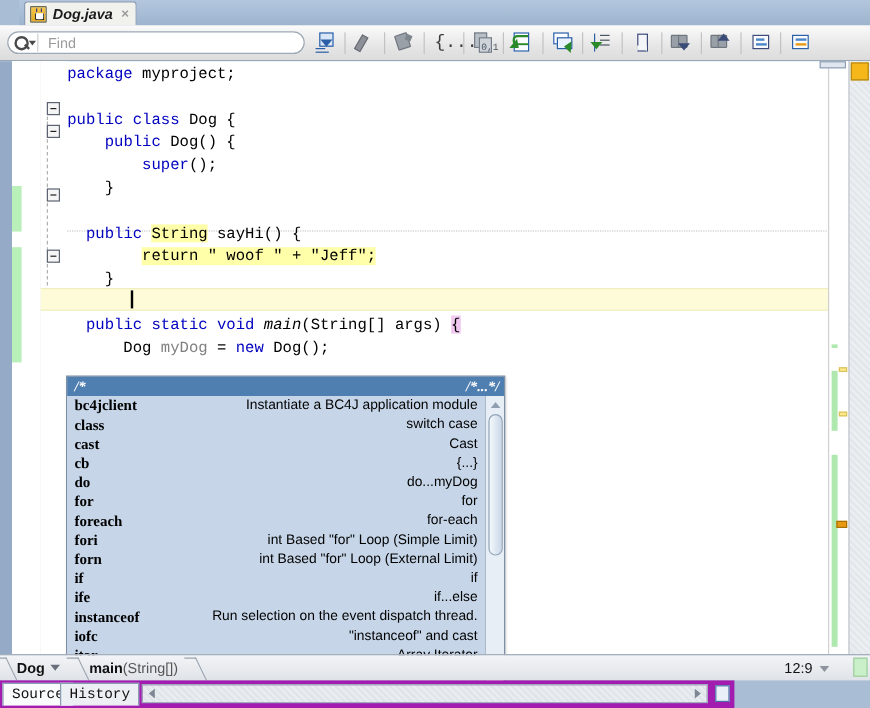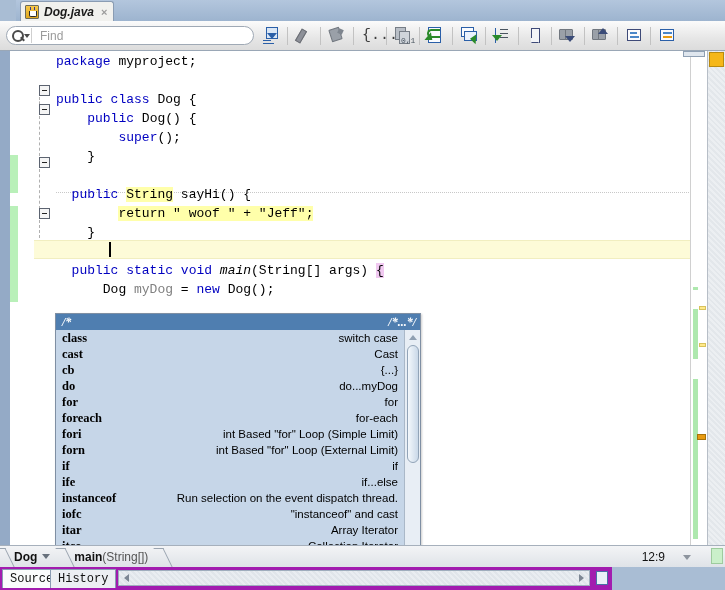--- a/index.html
+++ b/index.html
@@ -355,21 +355,21 @@
   .crumb b { font-weight: bold; }
   .crumb .sub { color: #555; }
   .crumb .dn {
     display: inline-block; margin-left: 5px;
     width: 0; height: 0;
     border-left: 4px solid transparent; border-right: 4px solid transparent;
     border-top: 5px solid #67707c;
   }
   .pos {
     position: absolute; right: 34px; top: 0; height: 22px;
-    display: flex; align-items: center; gap: 18px;
+    display: flex; align-items: center; gap: 6px;
     font-size: 12px; color: #111;
   }
   .pos .dn {
     width: 0; height: 0;
     border-left: 4px solid transparent; border-right: 4px solid transparent;
     border-top: 5px solid #8d949e;
   }
   .grnsq {
     position: absolute; right: 2px; top: 2px; width: 12px; height: 16px;
     background: #c8 efc8; background: #caf0ca; border: 1px solid #9ecb9e;
@@ -575,20 +575,24 @@
     </div>
     <div class="tophead"></div>
     <div class="topsq"></div>
 
     <div class="popup">
       <div class="popup-head">
         <span>/*</span>
         <span>/*...*/</span>
       </div>
       <div class="popup-list" id="complist">
+          <div class="prow">
+            <span class="pname">bc4jclient</span>
+            <span class="pdesc">Instantiate a BC4J application module</span>
+          </div>
           <div class="prow">
             <span class="pname">class</span>
             <span class="pdesc">switch case</span>
           </div>
           <div class="prow">
             <span class="pname">cast</span>
             <span class="pdesc">Cast</span>
           </div>
           <div class="prow">
             <span class="pname">cb</span>

